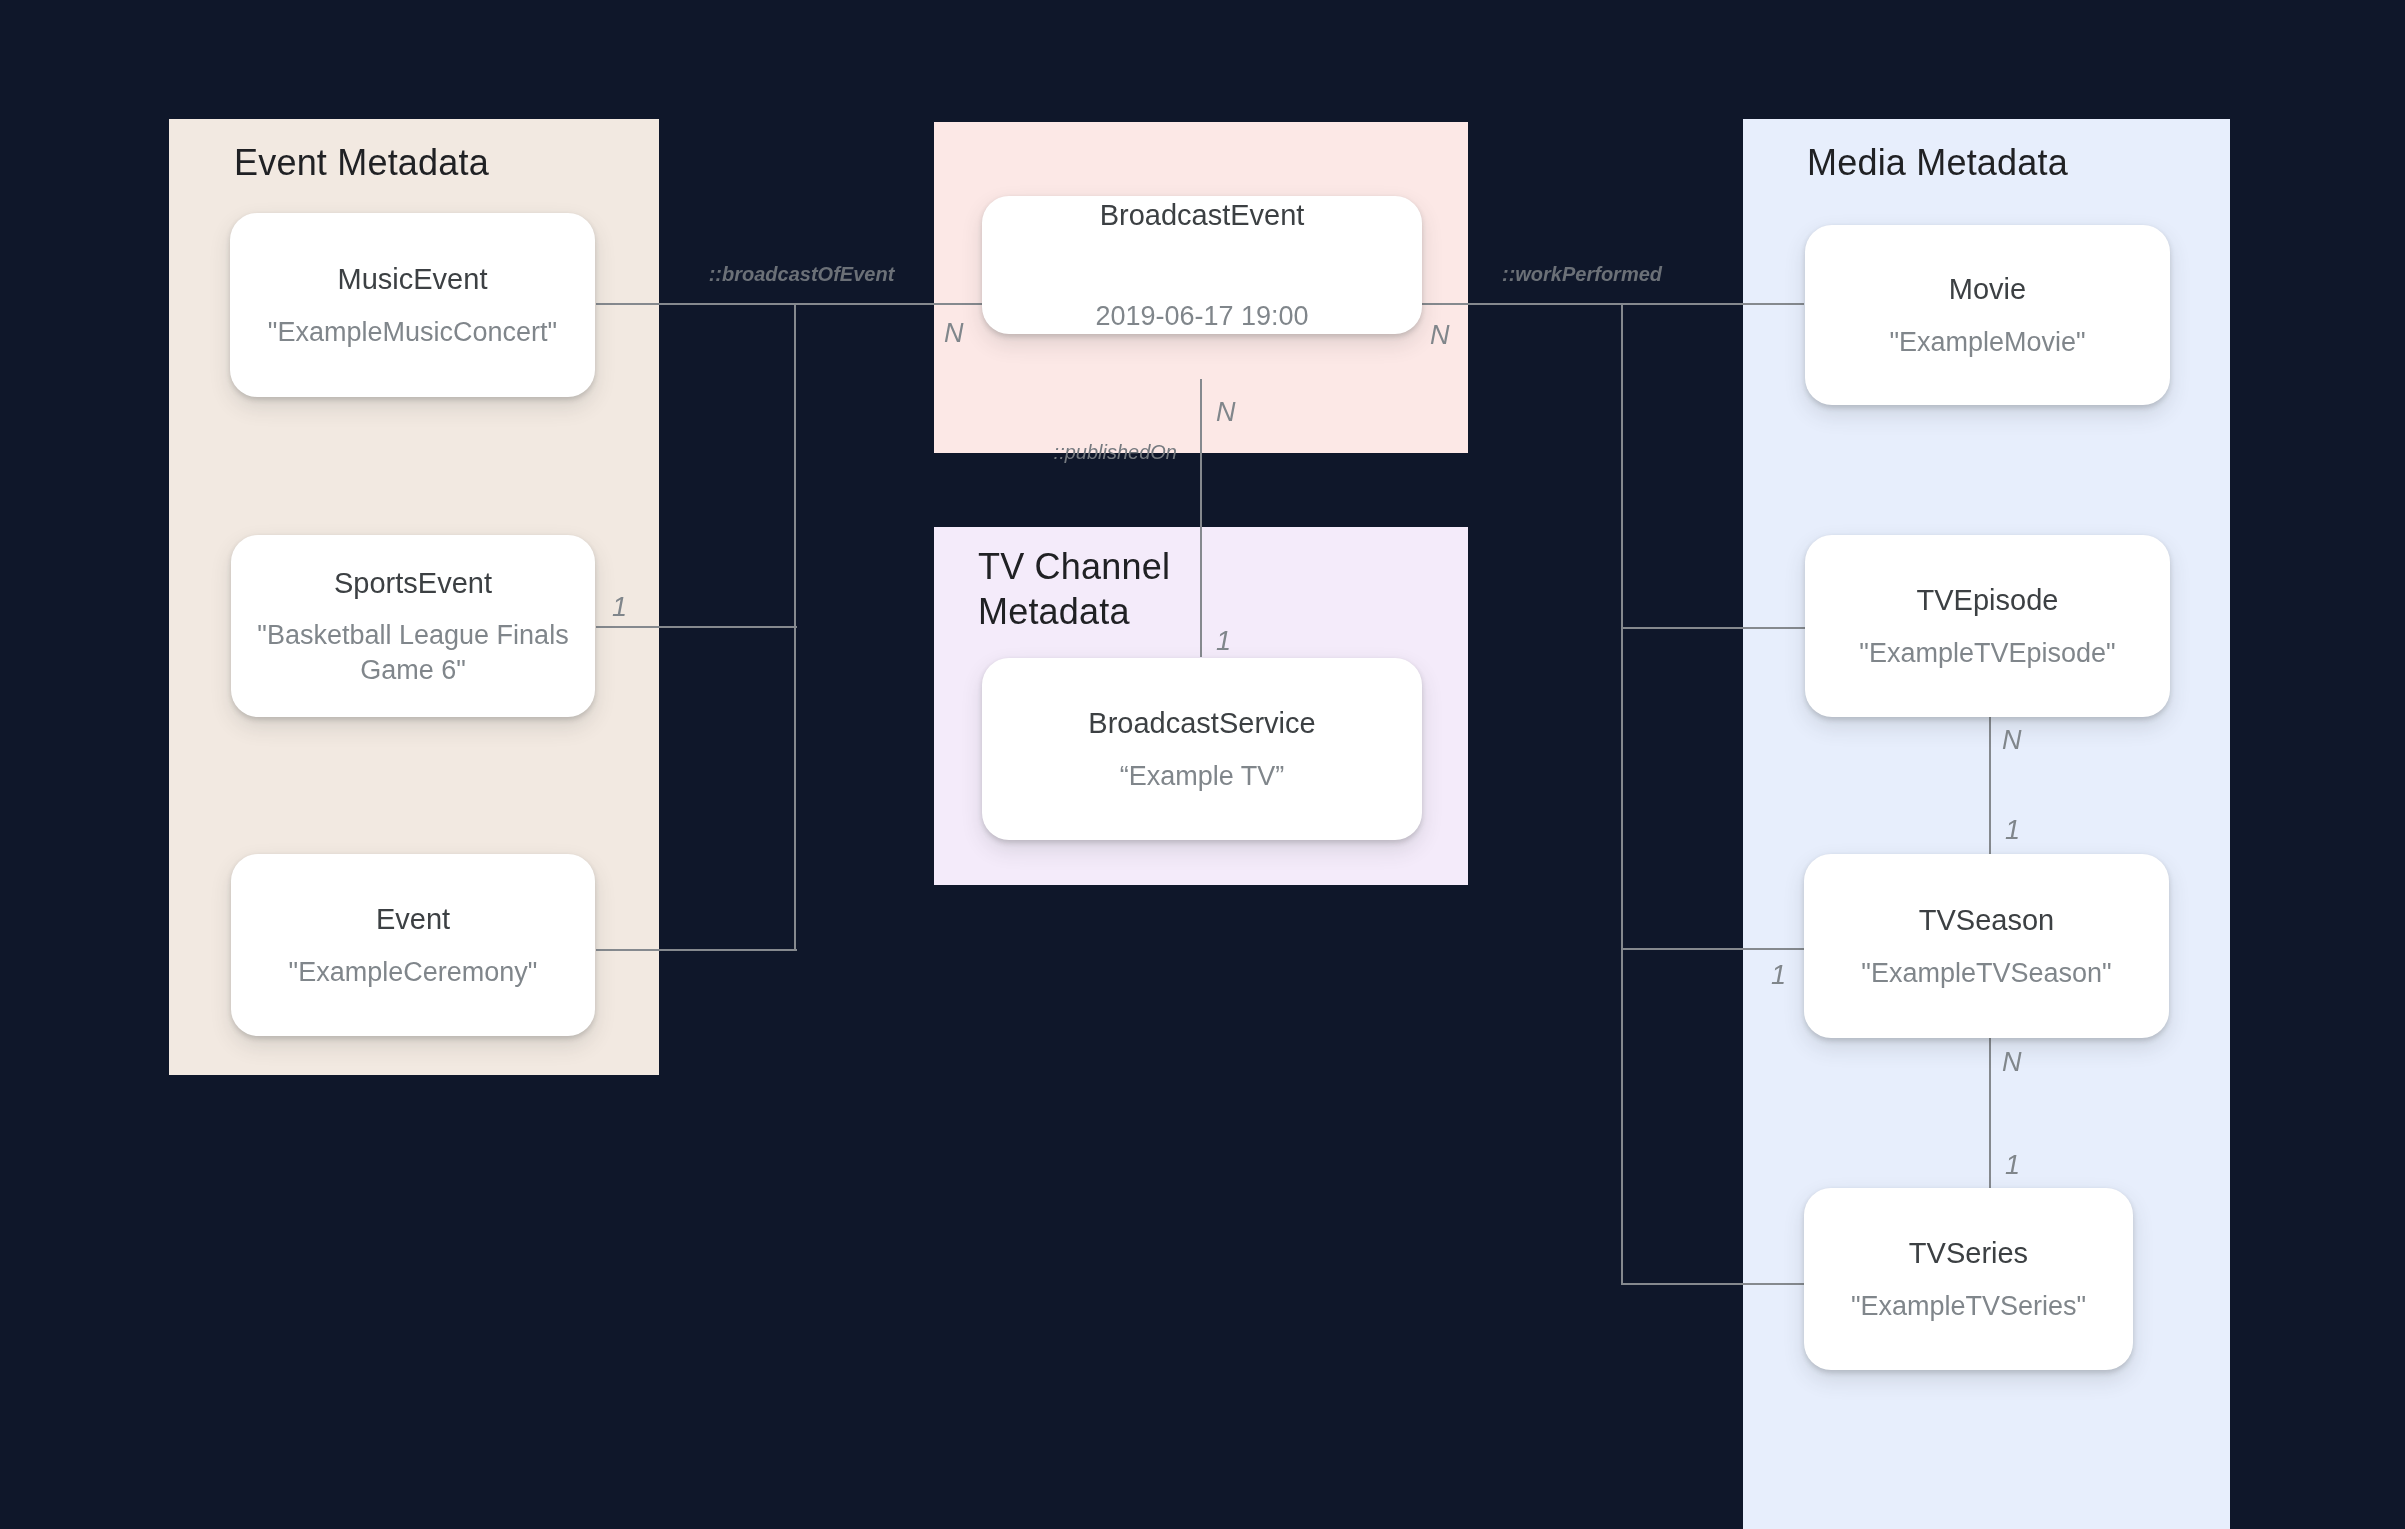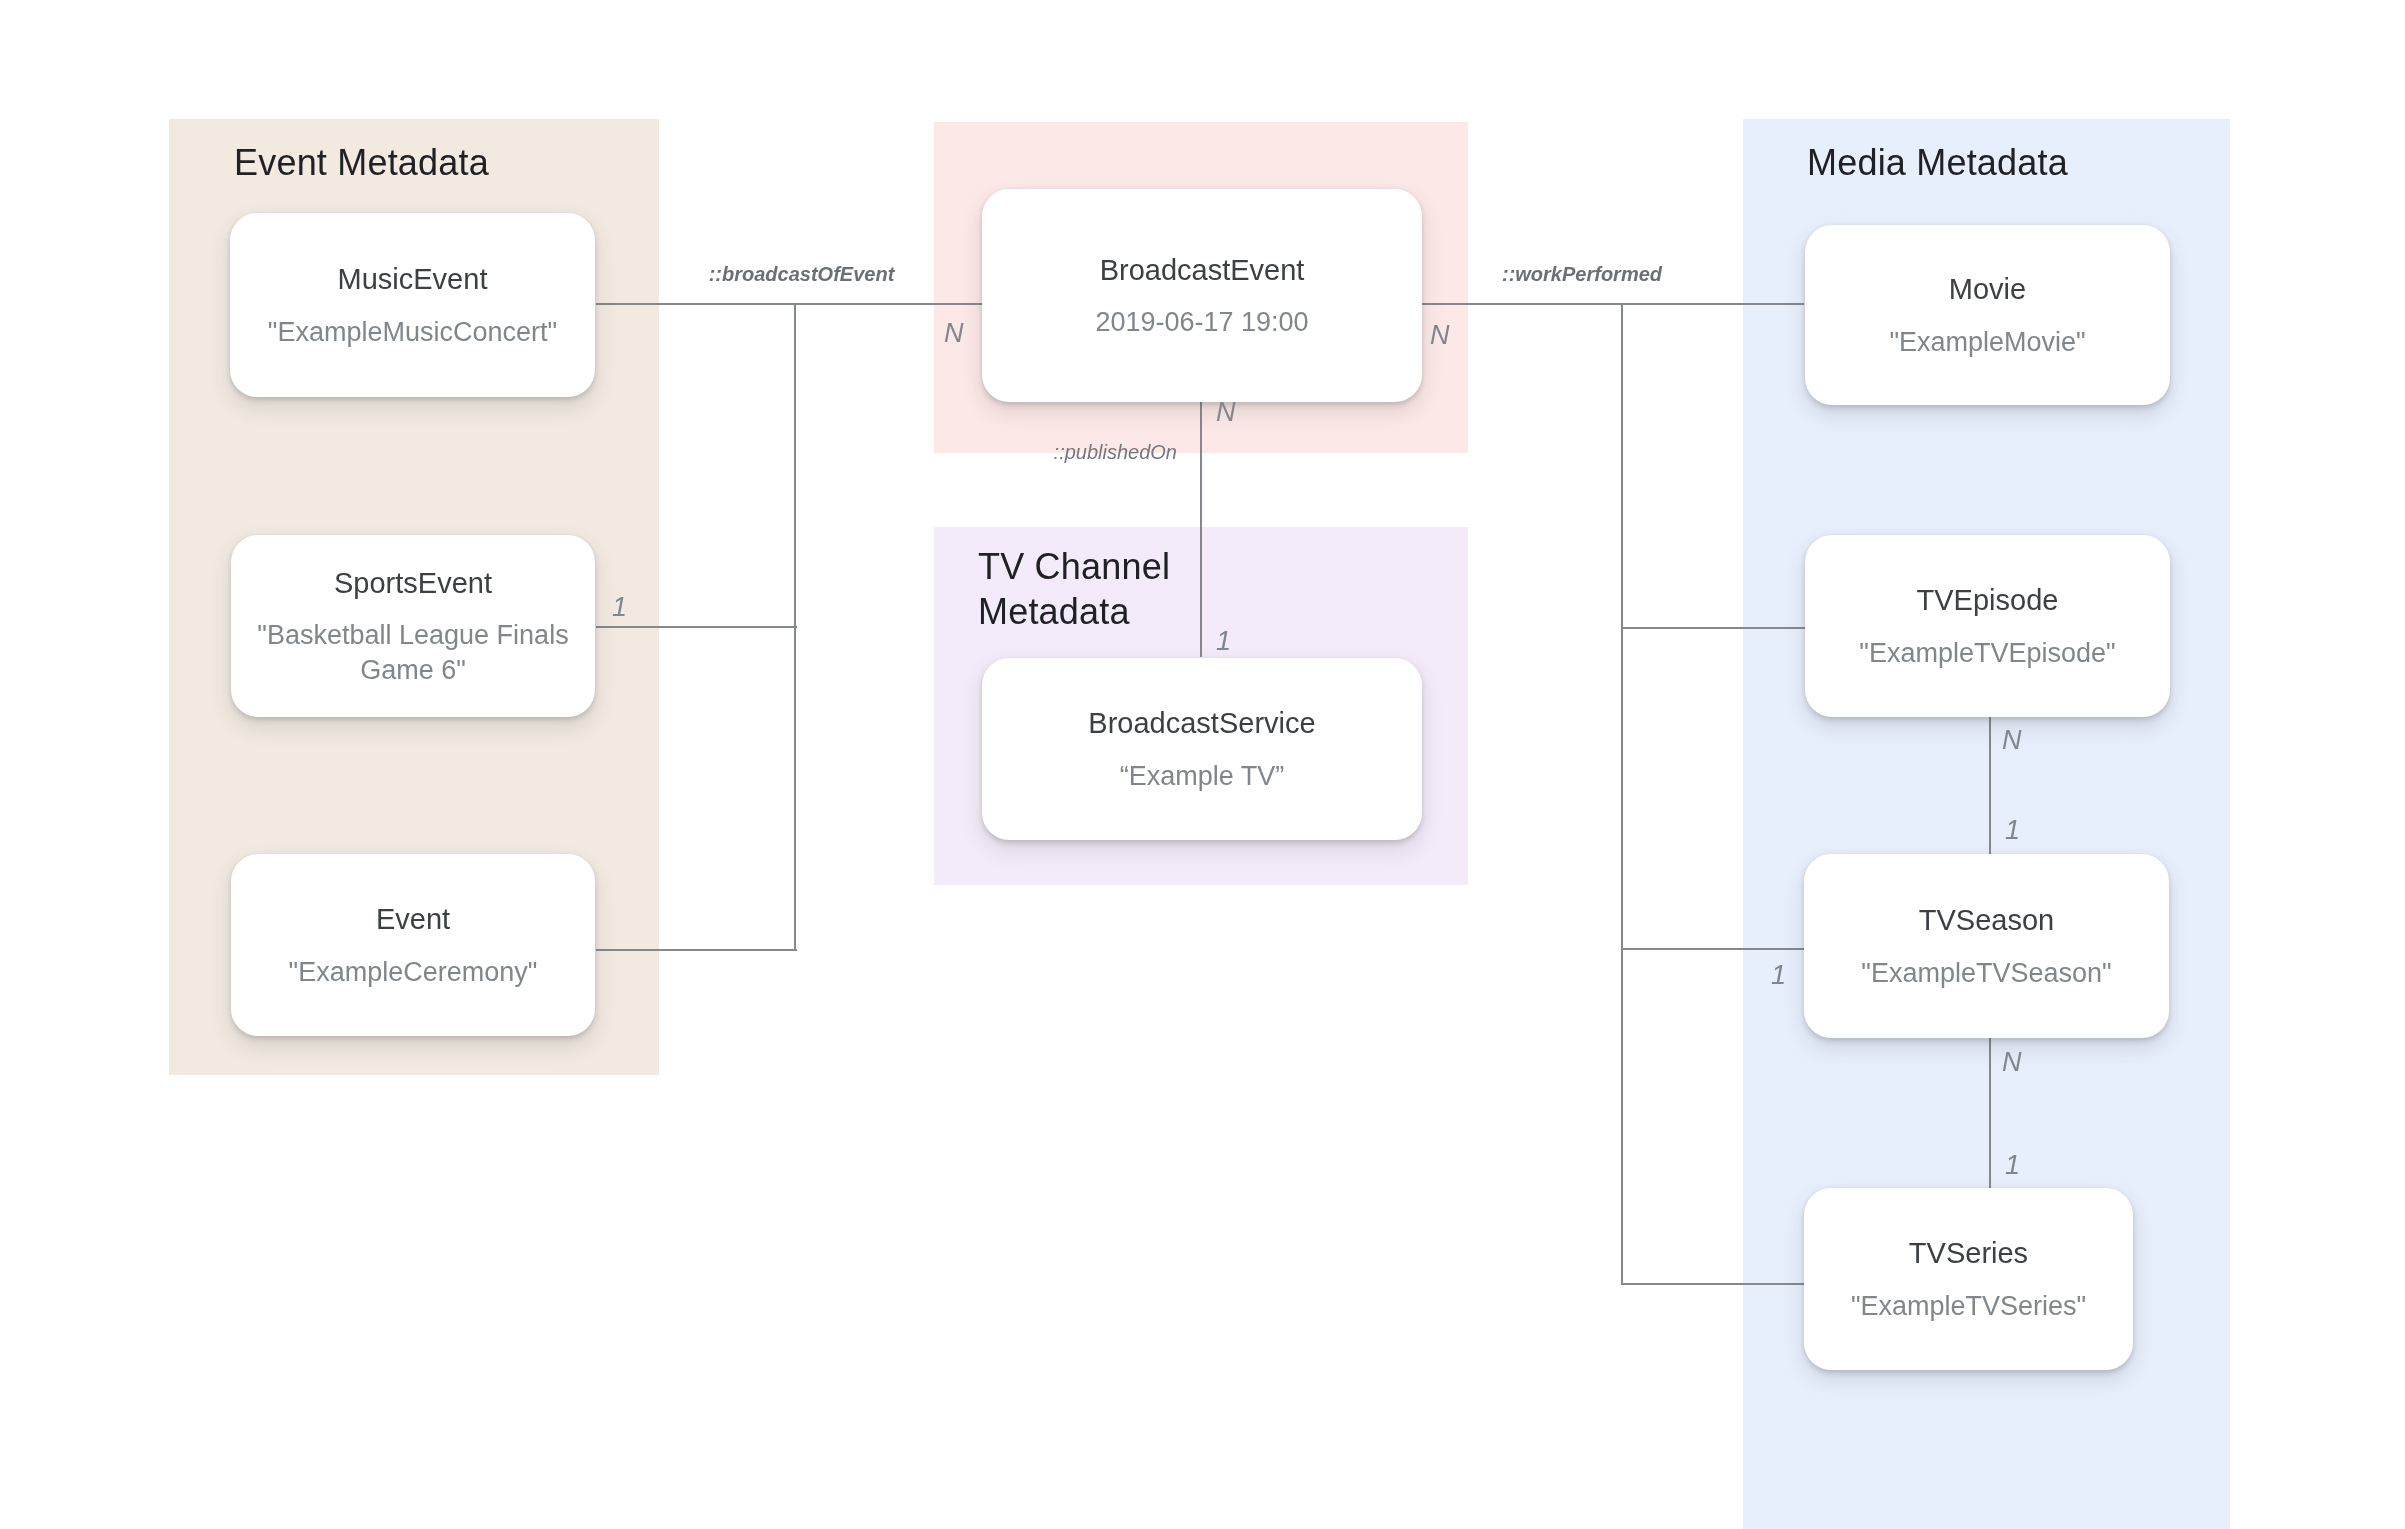--- a/index.html
+++ b/index.html
@@ -1,19 +1,19 @@
 <!DOCTYPE html>
 <html><head>
 <meta charset="utf-8">
 <style>
   html,body{margin:0;padding:0;background:#000;}
   .canvas{
     position:relative;
     width:2405px;height:1529px;
-    background:#ffffff;
+    background:#0f172a;
     font-family:"Liberation Sans", sans-serif;
     overflow:hidden;
   }
   .panel{position:absolute;}
   .panel-event{background:#F2E9E1;}
   .panel-broadcast{background:#FCE8E6;}
   .panel-tv-channel{background:#F4EBFA;}
   .panel-media{background:#E7EEFC;}
   .panel-title{
     position:absolute;
@@ -92,21 +92,21 @@
   <div class="card" style="left:231px;top:535px;width:364px;height:182px;">
     <div class="card-title">SportsEvent</div>
     <div class="card-value">"Basketball League Finals Game 6"</div>
   </div>
 
   <div class="card" style="left:231px;top:854px;width:364px;height:182px;">
     <div class="card-title">Event</div>
     <div class="card-value">"ExampleCeremony"</div>
   </div>
 
-  <div class="card" style="left:982px;top:189px;width:440px;height:213px;">
+  <div class="card" style="left:982px;top:196px;width:440px;height:138px;justify-content:space-between;">
     <div class="card-title">BroadcastEvent</div>
     <div class="card-value">2019-06-17 19:00</div>
   </div>
 
   <div class="card" style="left:982px;top:658px;width:440px;height:182px;">
     <div class="card-title">BroadcastService</div>
     <div class="card-value">“Example TV”</div>
   </div>
 
   <div class="card" style="left:1805px;top:225px;width:365px;height:180px;">

